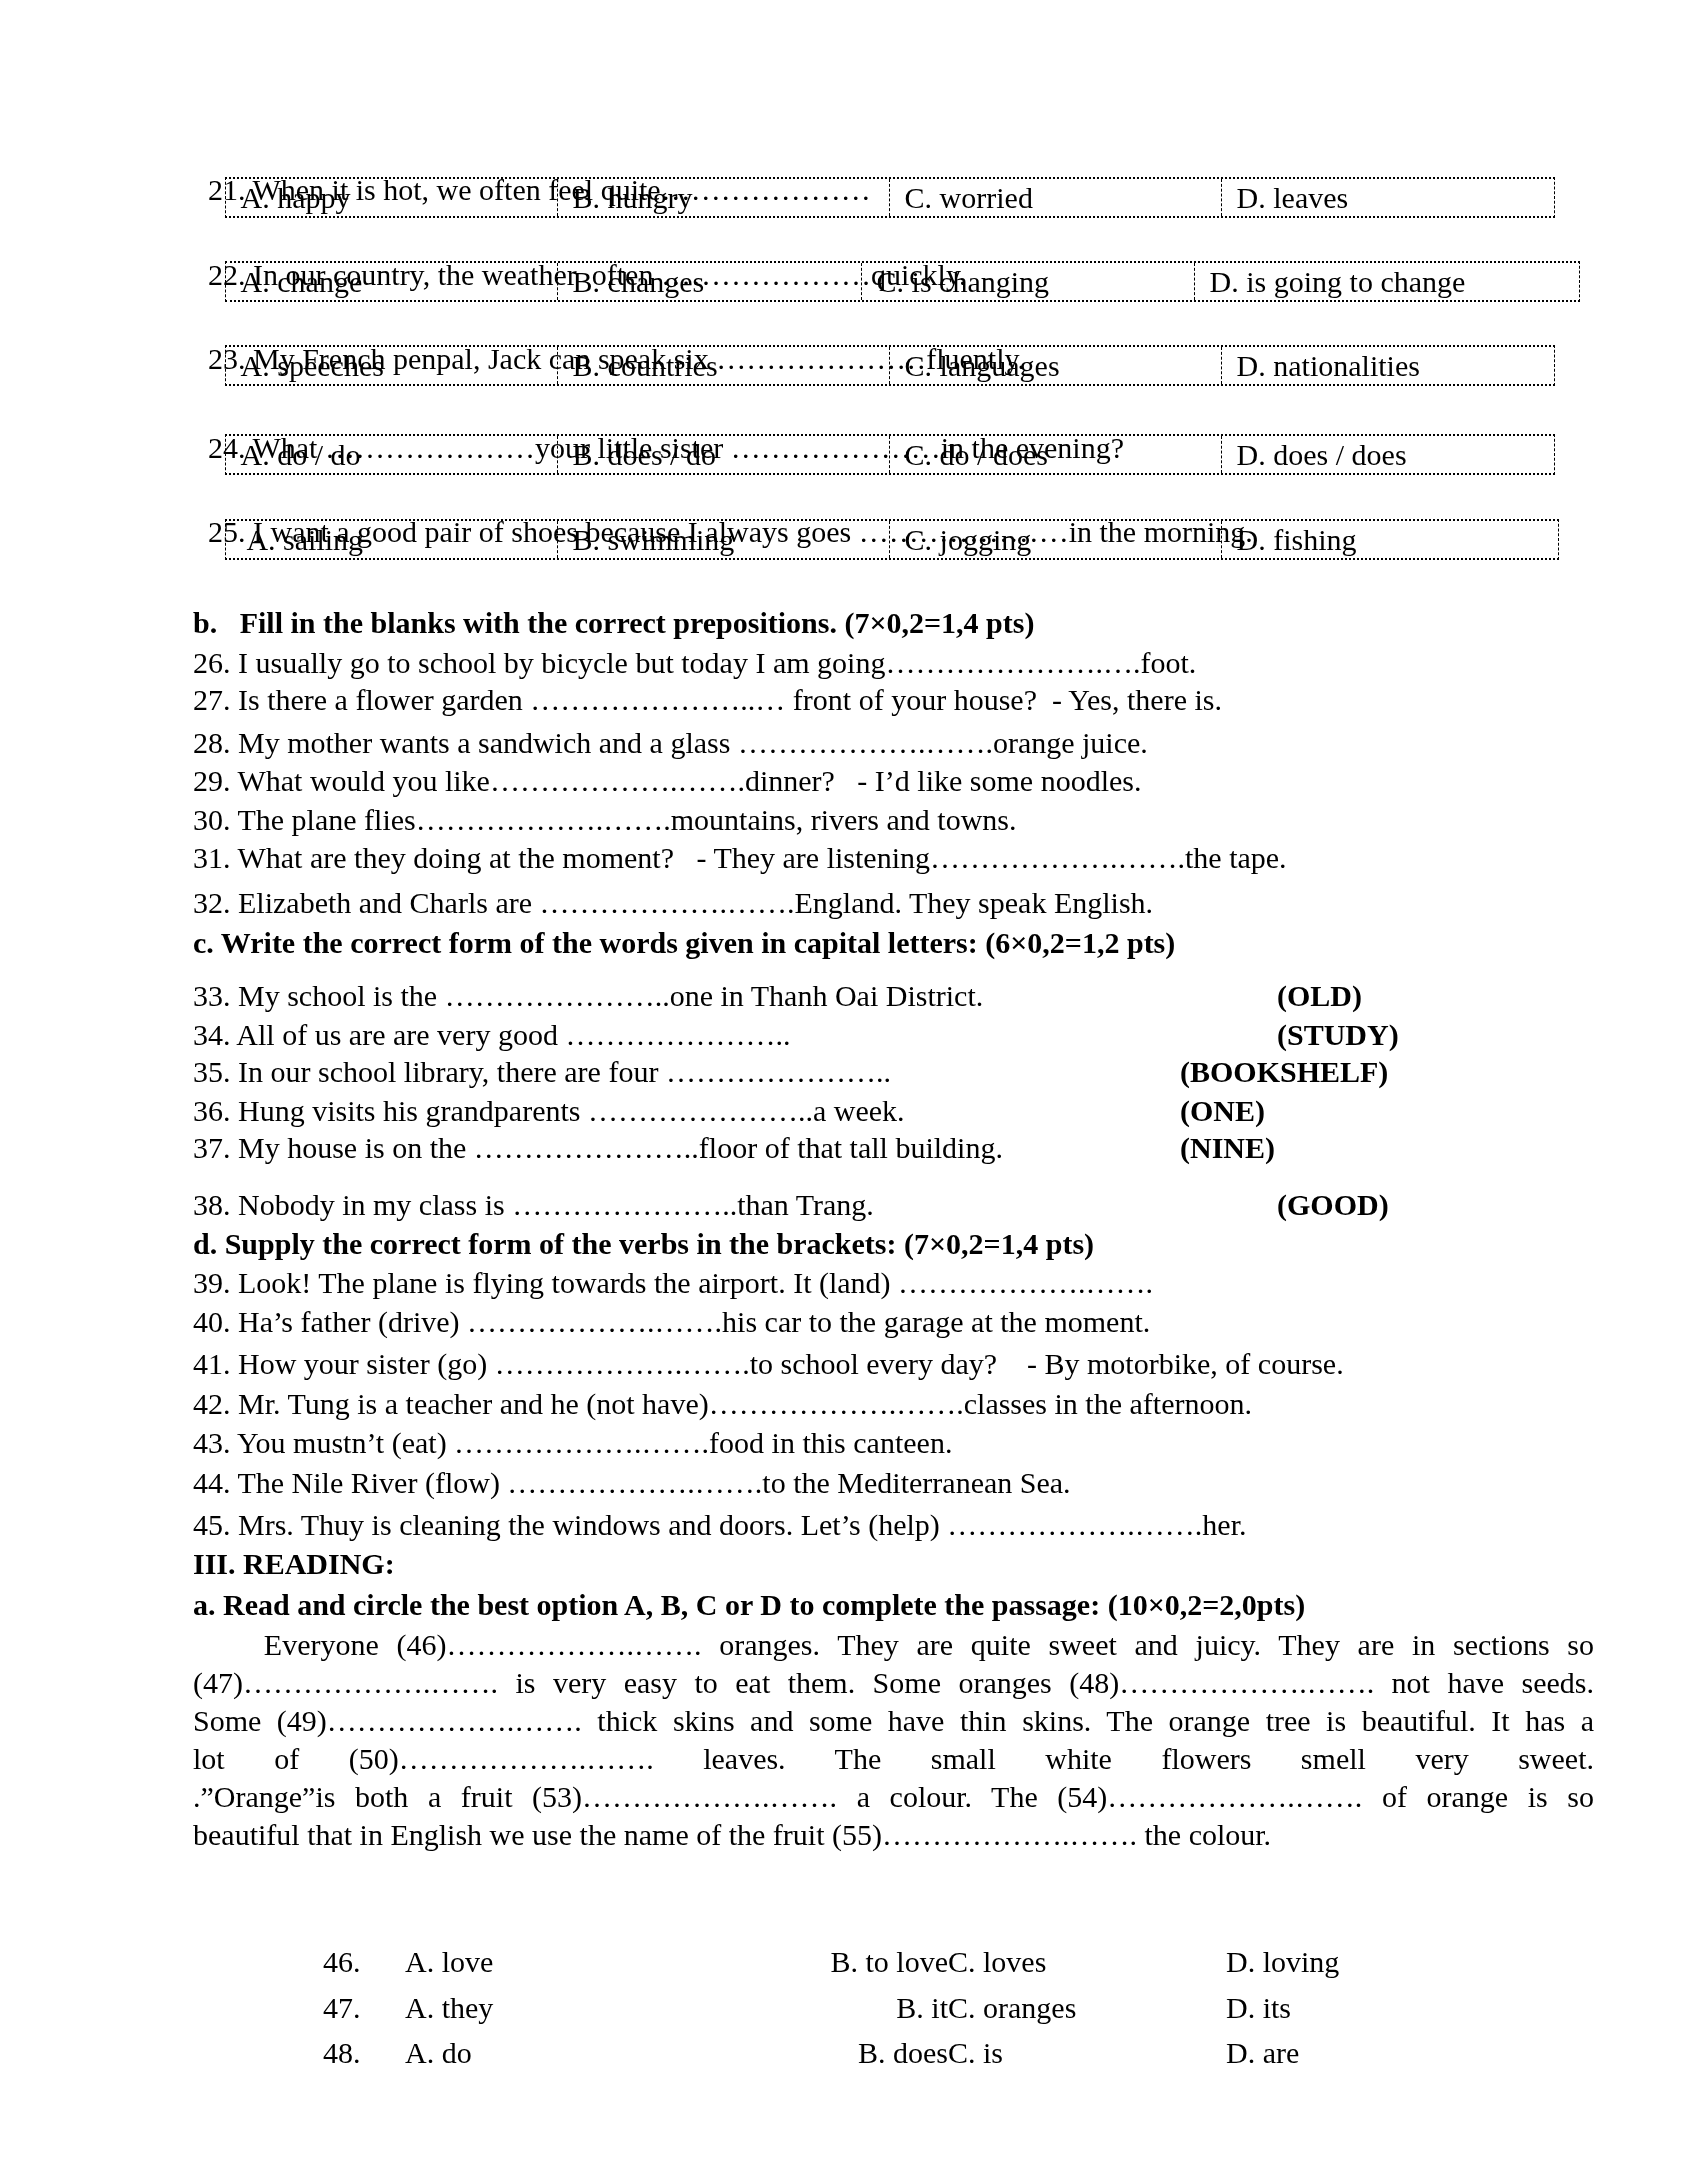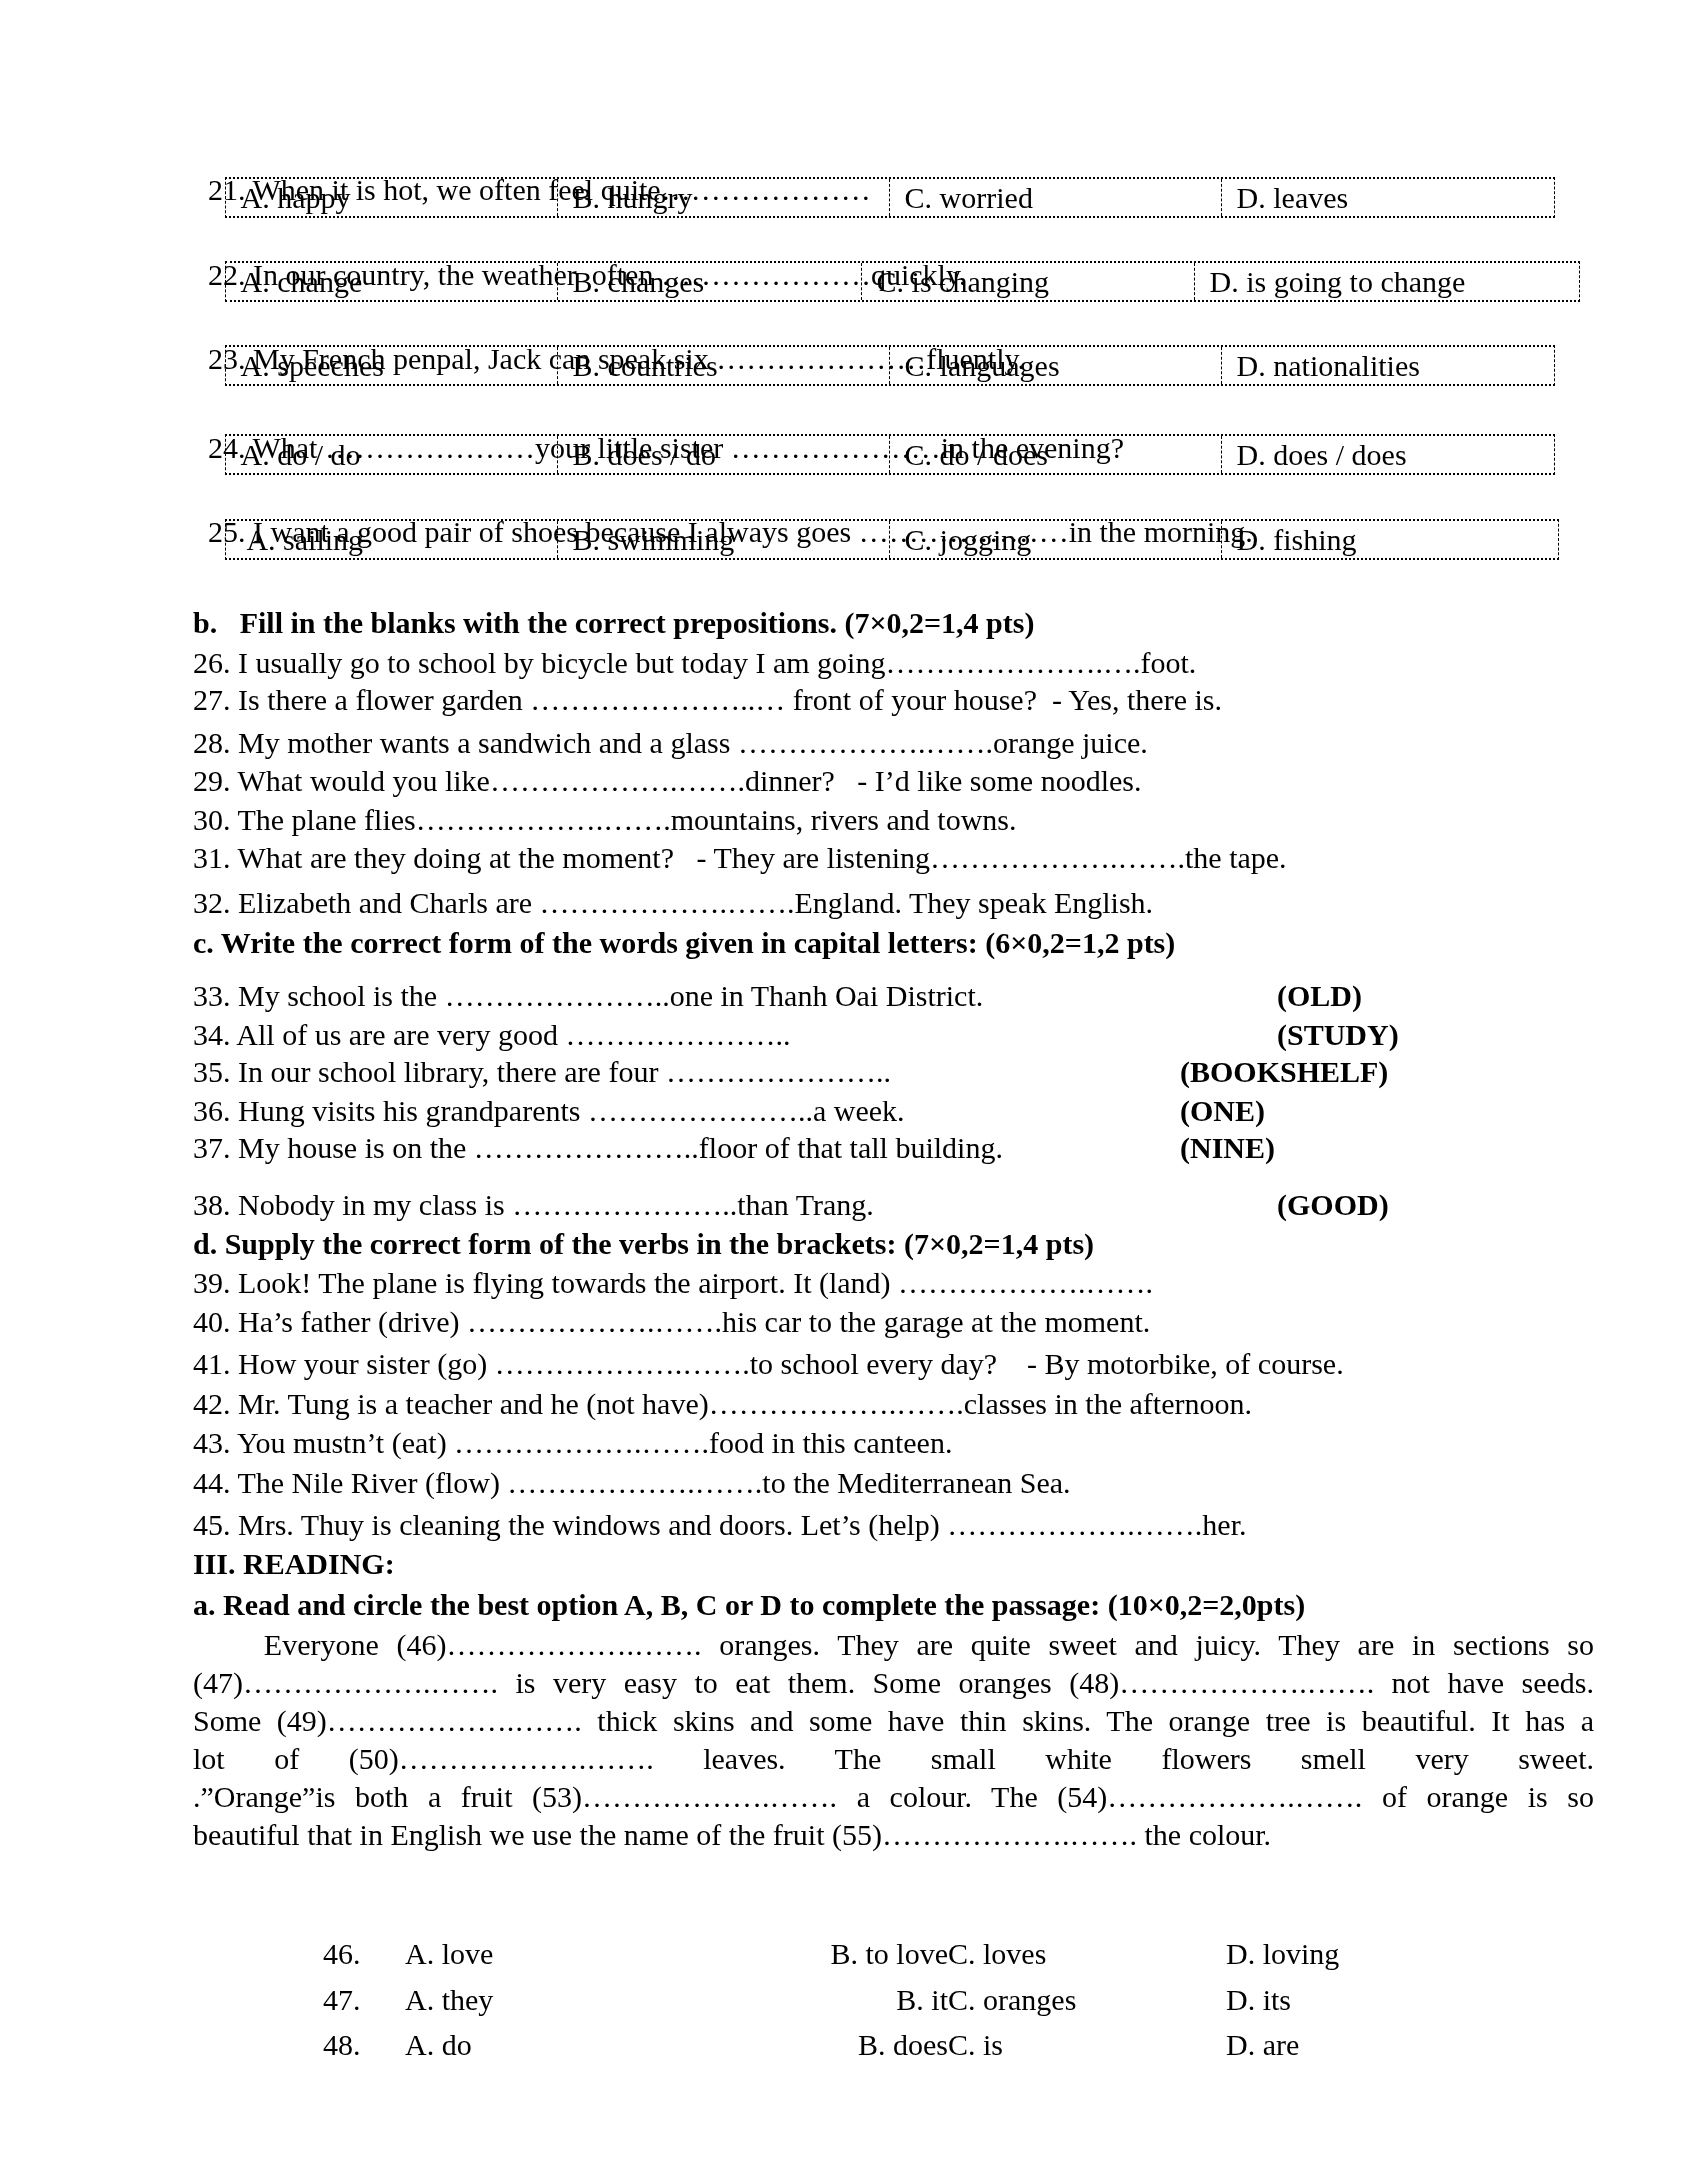--- a/index.html
+++ b/index.html
@@ -23,21 +23,21 @@
     font-family: Liberation Serif, serif;
   }
   .opt-cell:last-child { border-right: none; }
   .kw { position: absolute; font-weight: bold; white-space: pre; line-height: 37px; }
   .passage {
     position: absolute; left: 193px; width: 1401px; text-align: justify;
     line-height: 38px;
   }
   .passage .pl { display: block; text-align: justify; text-align-last: justify; white-space: normal; height: 38px; }
   .passage .pl.last { text-align-last: left; }
-  .ans-row { position: absolute; left: 323px; display: flex; line-height: 37px; white-space: pre; }
+  .ans-row { position: absolute; left: 323px; display: flex; line-height: 37px; white-space: pre; margin-top: 8px; }
   .ans-num { width: 82px; }
   .ans-a { width: 273px; }
   .ans-b { width: 270px; text-align: right; }
   .ans-c { width: 278px; }
   .ans-d { width: 198px; }
 </style>
 </head>
 <body>
 
 <div class="line" style="top:134px">

